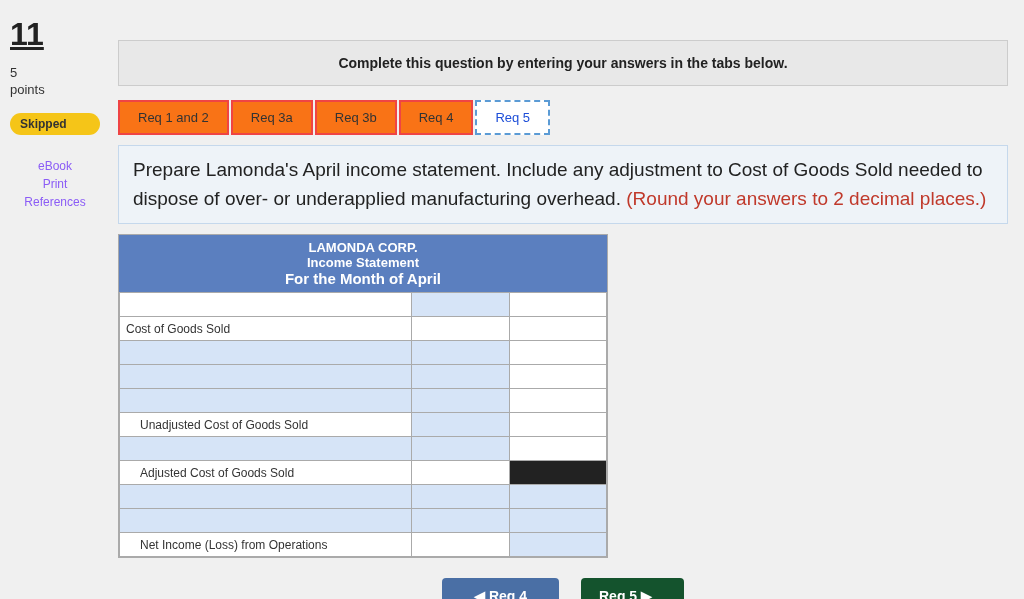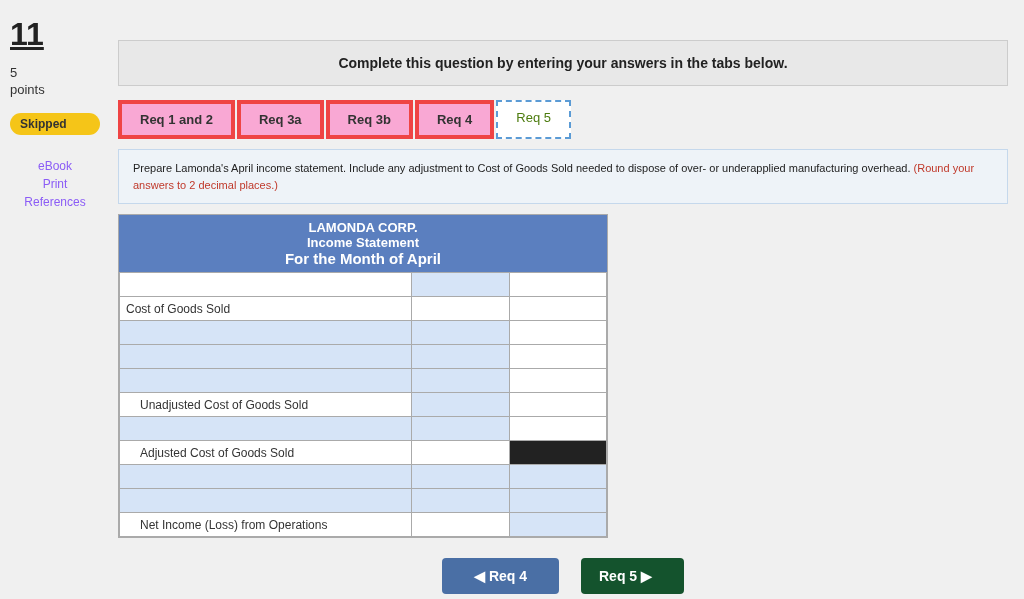--- a/index.html
+++ b/index.html
@@ -75,41 +75,40 @@
 
     
     .tabs-container {
       display: flex;
       gap: 0;
       border-bottom: none;
       margin-top: 4px;
     }
     .tab {
       padding: 8px 18px;
-      border: 4px solid #ef4444;
-      background: #f9a8d4;
+      border: 2px solid #ef4444;
+      background: #f97316;
       cursor: pointer;
       font-size: 13px;
       color: #333;
       margin-right: 2px;
-      font-weight: bold;
     }
     .tab.active {
       background: #fff;
       border: 2px dashed #5b9bd5;
       font-weight: normal;
-      color: #4d7c0f;
+      color: #1d4ed8;
     }
 
     
     .question-text {
       background: #eef3f8;
       border: 1px solid #c5d8ec;
       padding: 10px 14px;
-      font-size: 11px;
+      font-size: 19px;
       line-height: 1.5;
       color: #222;
     }
     .question-text .round-note {
       color: #c0392b;
     }
 
     
     .statement-wrapper {
       background: #fff;

